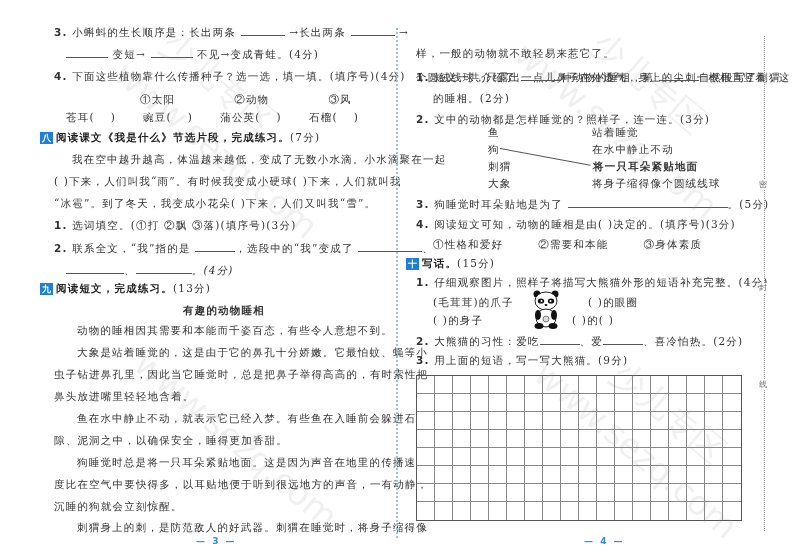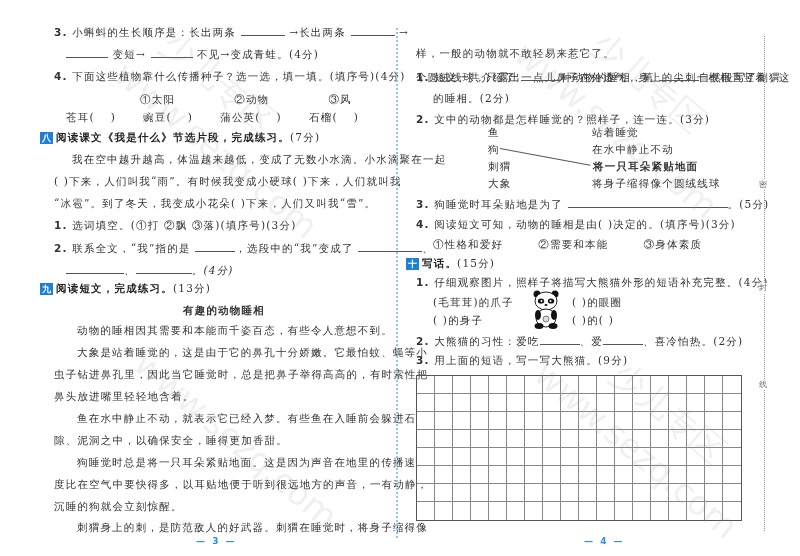--- a/index.html
+++ b/index.html
@@ -192,21 +192,21 @@
 </div>
 
 <div class="line" style="left:406px; top:256px;">
   <span class="sec-badge">十</span><span class="sec-title">写话。</span><span>(15分)</span>
 </div>
 <div class="line" style="left:416px; top:275px;">
   <span class="qnum">1.</span>
   <span>仔细观察图片，照样子将描写大熊猫外形的短语补充完整。(4分)</span>
 </div>
 <div class="line" style="left:433px; top:295px;">(毛茸茸)的爪子</div>
-<div class="line" style="left:572px; top:295px;">(              )的眼圈</div>
+<div class="line" style="left:588px; top:295px;">(              )的眼圈</div>
 <div class="line" style="left:433px; top:313px;">(              )的身子</div>
 <div class="line" style="left:572px; top:313px;">(              )的(          )</div>
 
 <svg class="panda" viewBox="0 0 30 40">
   <circle cx="6" cy="4" r="3.5" fill="#111"></circle>
   <circle cx="24" cy="4" r="3.5" fill="#111"></circle>
   <ellipse cx="15" cy="11" rx="11" ry="9" fill="#fff" stroke="#222" stroke-width="1"></ellipse>
   <ellipse cx="10" cy="11" rx="3.2" ry="2.6" fill="#111"></ellipse>
   <ellipse cx="20" cy="11" rx="3.2" ry="2.6" fill="#111"></ellipse>
   <circle cx="10.5" cy="11" r="1" fill="#fff"></circle>

